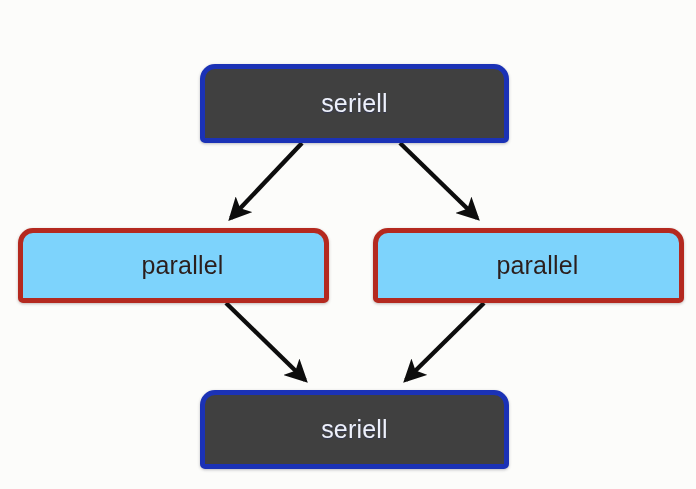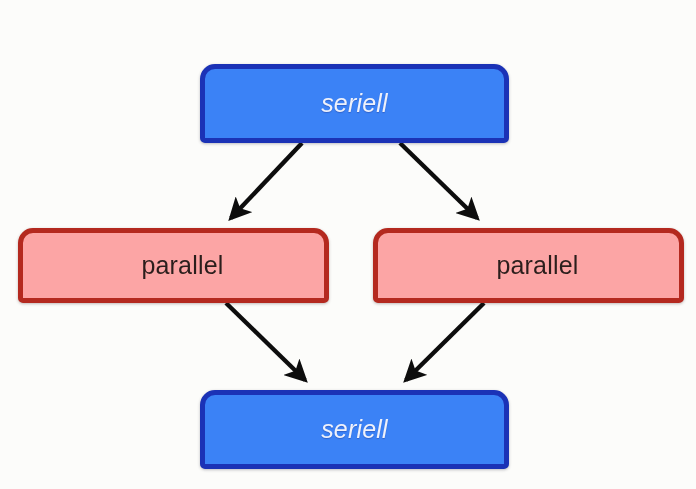--- a/index.html
+++ b/index.html
@@ -38,32 +38,31 @@
     border-radius: 15px 15px 5px 5px;
     z-index: 2;
   }
   .node-label {
     font-size: 25px;
     letter-spacing: 0.2px;
     line-height: 1;
     user-select: none;
   }
   .node-seriell {
-    background: #3b82f6;
+    background: #404040;
     border-color: #1b32b6;
     border-width: 5px;
     box-shadow: 0 1px 3px rgba(40,40,60,0.30);
-    font-style: italic;
   }
   .node-seriell .node-label {
     color: #eef1fb;
     text-shadow: 0 1px 1px rgba(30,40,120,0.35);
   }
   .node-parallel {
-    background: #fca5a5;
+    background: #7dd3fc;
     border-color: #b4291f;
     border-width: 5px;
     box-shadow: 0 1px 3px rgba(60,30,30,0.30);
     padding-left: 46px;
   }
   .node-parallel .node-label {
     color: #2b1e1c;
   }
   
   #node-seriell-top    { left: 200px; top: 64px;  width: 309px; height: 79px; }

